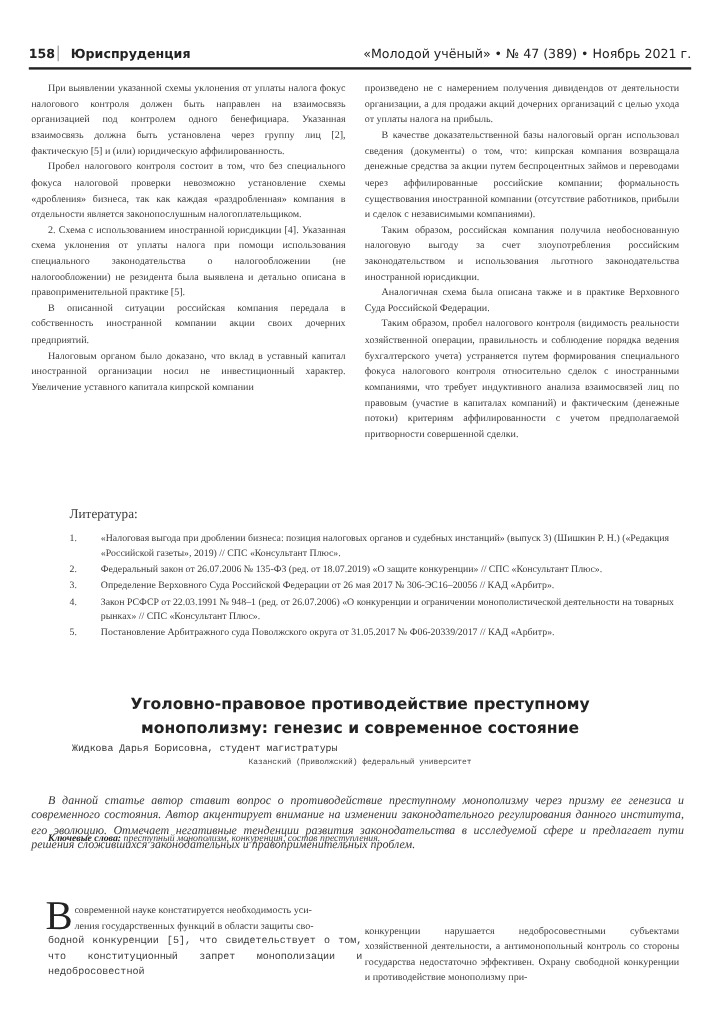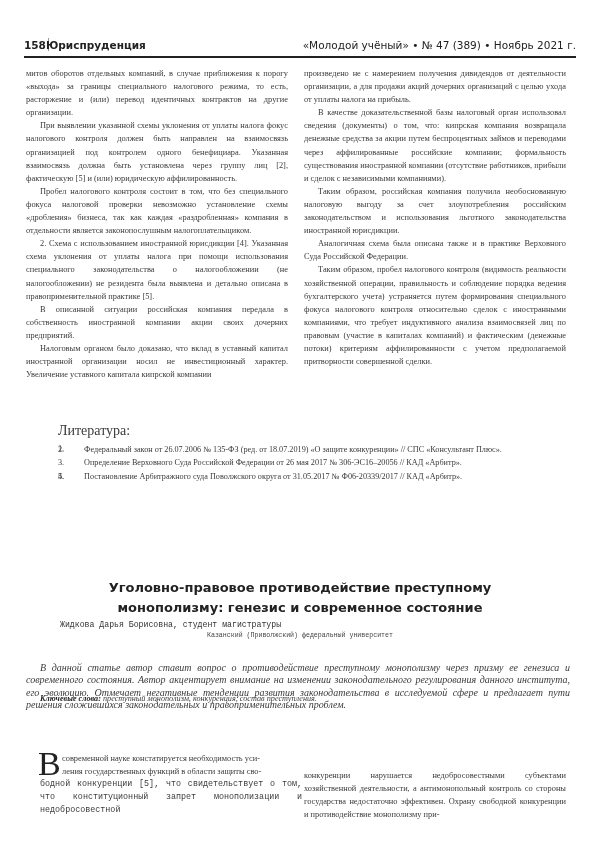--- a/index.html
+++ b/index.html
@@ -1,28 +1,28 @@
 <!DOCTYPE html>
 <html><head>
 <meta charset="utf-8">
 <style>
   html, body { margin:0; padding:0; background:#ffffff; }
   body { width:600px; height:848px; position:relative; overflow:hidden; font-family:"Liberation Serif", "DejaVu Serif", serif; color:#333; }
   .header { position:absolute; left:24px; top:36px; width:552px; height:20px; font-family:"DejaVu Sans", "Liberation Sans", sans-serif; font-size:10.5px; color:#222; }
   .header .pn { position:absolute; left:0; top:3px; font-weight:bold; }
   .header .sep { position:absolute; left:24px; top:2px; width:1px; height:13px; background:#999; }
-  .header .sec { position:absolute; left:22px; top:3px; font-weight:bold; }
+  .header .sec { position:absolute; left:35px; top:3px; font-weight:bold; }
   .header .journal { position:absolute; right:0; top:3px; }
   .rule { position:absolute; left:24px; top:56px; width:552px; height:2px; background:#222; }
   .col { position:absolute; font-size:8.4px; line-height:13.1px; text-align:justify; color:#3a3a3a; }
   .col p { margin:0; text-indent:14px; hyphens:auto; }
   .col p.noind { text-indent:0; }
   #colL { left:26px; top:67px; width:262px; }
   #colR { left:304px; top:67px; width:262px; }
-  .lit-title { position:absolute; left:58px; top:423px; font-size:14px; color:#3a3a3a; }
+  .lit-title { position:absolute; left:58px; top:423px; font-size:11px; color:#3a3a3a; }
   .refs { position:absolute; left:58px; top:443px; width:512px; font-size:8.2px; line-height:12.4px; color:#3a3a3a; }
   .ref { position:relative; padding-left:26px; margin-bottom:1px; }
   .ref .num { position:absolute; left:0; top:0; }
   .art-title { position:absolute; left:60px; top:578px; width:480px; text-align:center; font-family:"DejaVu Sans", "Liberation Sans", sans-serif; font-weight:bold; font-size:13px; line-height:20px; color:#222; }
   .author { position:absolute; left:60px; top:620px; width:480px; text-align:left; font-family:Liberation Mono, monospace; font-size:8.2px; color:#333; }
   .affil { position:absolute; left:60px; top:632px; width:480px; text-align:center; font-family:Liberation Mono, monospace; font-size:6.6px; color:#444; }
   .abstract { position:absolute; left:26px; top:662px; width:544px; font-style:italic; font-size:10px; line-height:12.4px; text-align:justify; color:#3a3a3a; }
   .abstract p { margin:0; text-indent:14px; }
   .kw { position:absolute; left:26px; top:694px; width:544px; font-style:italic; font-size:8.2px; color:#3a3a3a; text-indent:14px; }
   .kw b { font-weight:bold; color:#222; }
@@ -38,43 +38,42 @@
 
 <div class="header">
   <span class="pn">158</span>
   <span class="sep"></span>
   <span class="sec">Юриспруденция</span>
   <span class="journal">«Молодой учёный» • № 47 (389) • Ноябрь 2021 г.</span>
 </div>
 <div class="rule"></div>
 
 <div class="col" id="colL">
-  <p class="noind">митов оборотов отдельных компаний, в случае приближения к порогу «выхода» за границы специального налогового режима, то есть, расторжение и (или) перевод идентичных контрактов на другие организации.</p>
   <p>При выявлении указанной схемы уклонения от уплаты налога фокус налогового контроля должен быть направлен на взаимосвязь организацией под контролем одного бенефициара. Указанная взаимосвязь должна быть установлена через группу лиц [2], фактическую [5] и (или) юридическую аффилированность.</p>
   <p>Пробел налогового контроля состоит в том, что без специального фокуса налоговой проверки невозможно установление схемы «дробления» бизнеса, так как каждая «раздробленная» компания в отдельности является законопослушным налогоплательщиком.</p>
   <p>2. Схема с использованием иностранной юрисдикции [4]. Указанная схема уклонения от уплаты налога при помощи использования специального законодательства о налогообложении (не налогообложении) не резидента была выявлена и детально описана в правоприменительной практике [5].</p>
   <p>В описанной ситуации российская компания передала в собственность иностранной компании акции своих дочерних предприятий.</p>
   <p>Налоговым органом было доказано, что вклад в уставный капитал иностранной организации носил не инвестиционный характер. Увеличение уставного капитала кипрской компании</p>
 </div>
 
 <div class="col" id="colR">
   <p class="noind">произведено не с намерением получения дивидендов от деятельности организации, а для продажи акций дочерних организаций с целью ухода от уплаты налога на прибыль.</p>
   <p>В качестве доказательственной базы налоговый орган использовал сведения (документы) о том, что: кипрская компания возвращала денежные средства за акции путем беспроцентных займов и переводами через аффилированные российские компании; формальность существования иностранной компании (отсутствие работников, прибыли и сделок с независимыми компаниями).</p>
   <p>Таким образом, российская компания получила необоснованную налоговую выгоду за счет злоупотребления российским законодательством и использования льготного законодательства иностранной юрисдикции.</p>
   <p>Аналогичная схема была описана также и в практике Верховного Суда Российской Федерации.</p>
   <p>Таким образом, пробел налогового контроля (видимость реальности хозяйственной операции, правильность и соблюдение порядка ведения бухгалтерского учета) устраняется путем формирования специального фокуса налогового контроля относительно сделок с иностранными компаниями, что требует индуктивного анализа взаимосвязей лиц по правовым (участие в капиталах компаний) и фактическим (денежные потоки) критериям аффилированности с учетом предполагаемой притворности совершенной сделки.</p>
 </div>
 
 <div class="lit-title">Литература:</div>
 
 <div class="refs">
-  <div class="ref"><span class="num">1.</span></div>
+  <div class="ref"><span class="num">1.</span><span>«Налоговая выгода при дроблении бизнеса: позиция налоговых органов и судебных инстанций» (выпуск 3) (Шишкин Р. Н.) («Редакция «Российской газеты», 2019) // СПС «Консультант Плюс».</span></div>
   <div class="ref"><span class="num">2.</span><span>Федеральный закон от 26.07.2006 № 135-ФЗ (ред. от 18.07.2019) «О защите конкуренции» // СПС «Консультант Плюс».</span></div>
   <div class="ref"><span class="num">3.</span><span>Определение Верховного Суда Российской Федерации от 26 мая 2017 № 306-ЭС16–20056 // КАД «Арбитр».</span></div>
-  <div class="ref"><span class="num">4.</span></div>
+  <div class="ref"><span class="num">4.</span><span>Закон РСФСР от 22.03.1991 № 948–1 (ред. от 26.07.2006) «О конкуренции и ограничении монополистической деятельности на товарных рынках» // СПС «Консультант Плюс».</span></div>
   <div class="ref"><span class="num">5.</span><span>Постановление Арбитражного суда Поволжского округа от 31.05.2017 № Ф06-20339/2017 // КАД «Арбитр».</span></div>
 </div>
 
 <div class="art-title">
   <div>Уголовно-правовое противодействие преступному</div>
   <div>монополизму: генезис и современное состояние</div>
 </div>
 <div class="author">Жидкова Дарья Борисовна, студент магистратуры</div>
 <div class="affil">Казанский (Приволжский) федеральный университет</div>
 

